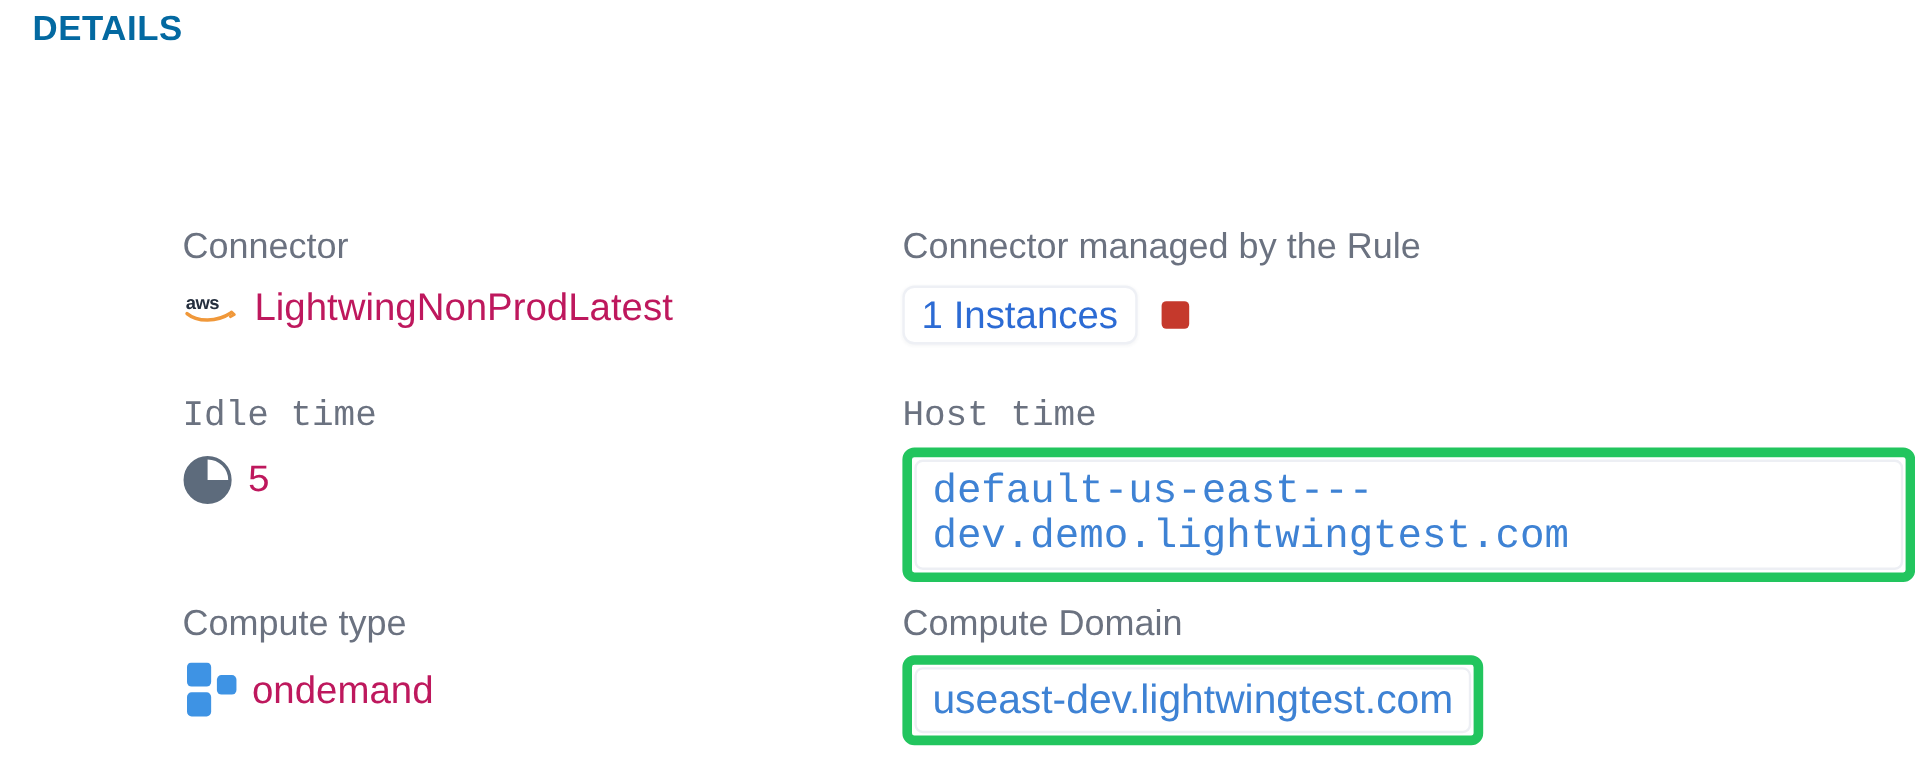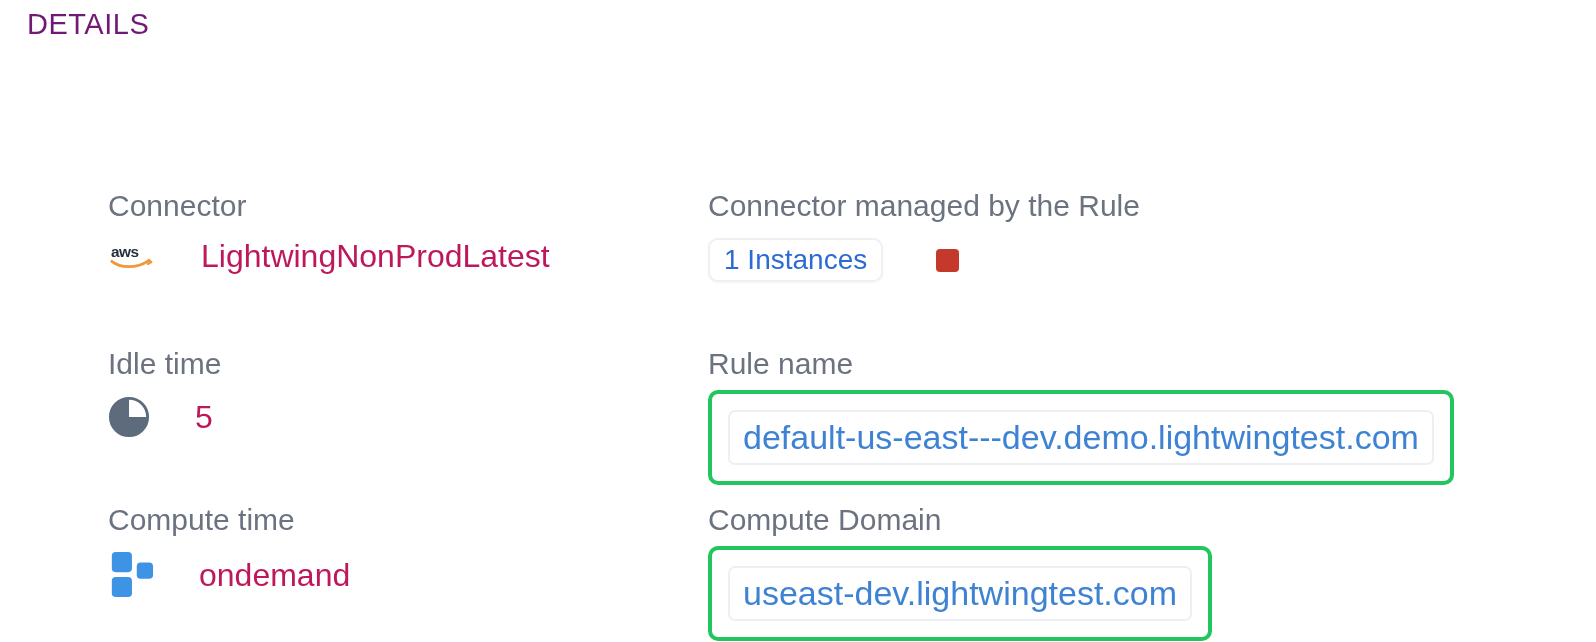--- a/index.html
+++ b/index.html
@@ -1,61 +1,61 @@
 <!DOCTYPE html>
 <html><head>
 <meta charset="utf-8">
 <style>
   * { margin:0; padding:0; box-sizing:border-box; }
   html,body { width:1596px; height:642px; background:#ffffff; overflow:hidden; }
   body { position:relative; font-family:"Liberation Sans","DejaVu Sans",sans-serif; }
 
   .panel-title {
     position:absolute; left:27px; top:8px;
-    font-size:29px; font-weight:400; letter-spacing:0.5px; color:#701a75;
+    font-size:29px; font-weight:700; letter-spacing:0.5px; color:#0369a1;
   }
 
-  .cell { position:absolute; }
+  .cell { position:absolute;margin-left:44px; }
   .cell.col-left  { left:108px; }
   .cell.col-right { left:708px; }
   .cell.row-1 { top:186px; }
-  .cell.row-2 { top:344px; }
+  .cell.row-2 { top:327px;font-family:Liberation Mono, monospace; }
   .cell.row-3 { top:500px; }
 
   .field-label {
     font-size:30px; line-height:40px; font-weight:400; color:#6b7280;
     white-space:nowrap;
   }
 
   .value-row {
-    margin-top:12px; display:flex; align-items:center; white-space:nowrap;gap:33px;
+    margin-top:12px; display:flex; align-items:center; white-space:nowrap;
   }
   .value-text { font-size:32px; color:#be185d; }
   .icon-gap { margin-right:12px; display:inline-flex; align-items:center; }
 
   
   .instances-chip {
     display:inline-flex; align-items:center;
     background:#ffffff; border:2px solid #eef0f5; border-radius:10px;
     padding:4px 14px; box-shadow:0 1px 3px rgba(40,50,70,0.05);
     cursor:pointer;
   }
-  .instances-link { font-size:28px; color:#2c6bd4; }
+  .instances-link { font-size:32px; color:#2c6bd4; }
   .status-square {
     width:23px; height:23px; border-radius:4px; background:#c5392c;
     margin-left:20px; flex:0 0 auto;
   }
   .status-text { font-size:32px; color:#c5392c; margin-left:15px; }
 
   
   .link-box-row { margin-top:6px; }
   .focus-box {
     display:inline-block;
-    border:4px solid #22c55e; border-radius:10px;
-    background:#ffffff; padding:16px;
+    border:8px solid #22c55e; border-radius:10px;
+    background:#ffffff; padding:2px;
   }
   .link-chip {
     display:inline-block;
     border:2px solid #edeff4; border-radius:7px;
     padding:6px 13px; background:#ffffff; cursor:pointer;
   }
   .link-chip .link-text { font-size:34px; color:#3e82d4; }
 
   svg { display:block; }
 </style>
@@ -95,32 +95,32 @@
       <svg width="42" height="42" viewBox="0 0 44 44">
         <circle cx="22" cy="22" r="19.5" fill="none" stroke="#5d6b7c" stroke-width="3"></circle>
         <path d="M22 22 L22 2.5 A19.5 19.5 0 1 0 41.5 22 Z" fill="#5d6b7c"></path>
       </svg>
     </span>
     <span class="value-text">5</span>
   </div>
 </div>
 
 <div class="cell col-right row-2">
-  <div class="field-label">Rule name</div>
+  <div class="field-label">Host time</div>
   <div class="link-box-row">
     <span class="focus-box">
       <span class="link-chip">
         <span class="link-text">default-us-east---dev.demo.lightwingtest.com</span>
       </span>
     </span>
   </div>
 </div>
 
 <div class="cell col-left row-3">
-  <div class="field-label">Compute time</div>
+  <div class="field-label">Compute type</div>
   <div class="value-row">
     <span class="icon-gap">
       <svg width="46" height="46" viewBox="0 0 48 48">
         <rect x="4" y="0" width="21" height="21" rx="4" fill="#3e93e4"></rect>
         <rect x="4" y="26" width="21" height="21" rx="4" fill="#3e93e4"></rect>
         <rect x="30" y="11" width="17" height="17" rx="4" fill="#3e93e4"></rect>
       </svg>
     </span>
     <span class="value-text">ondemand</span>
   </div>

